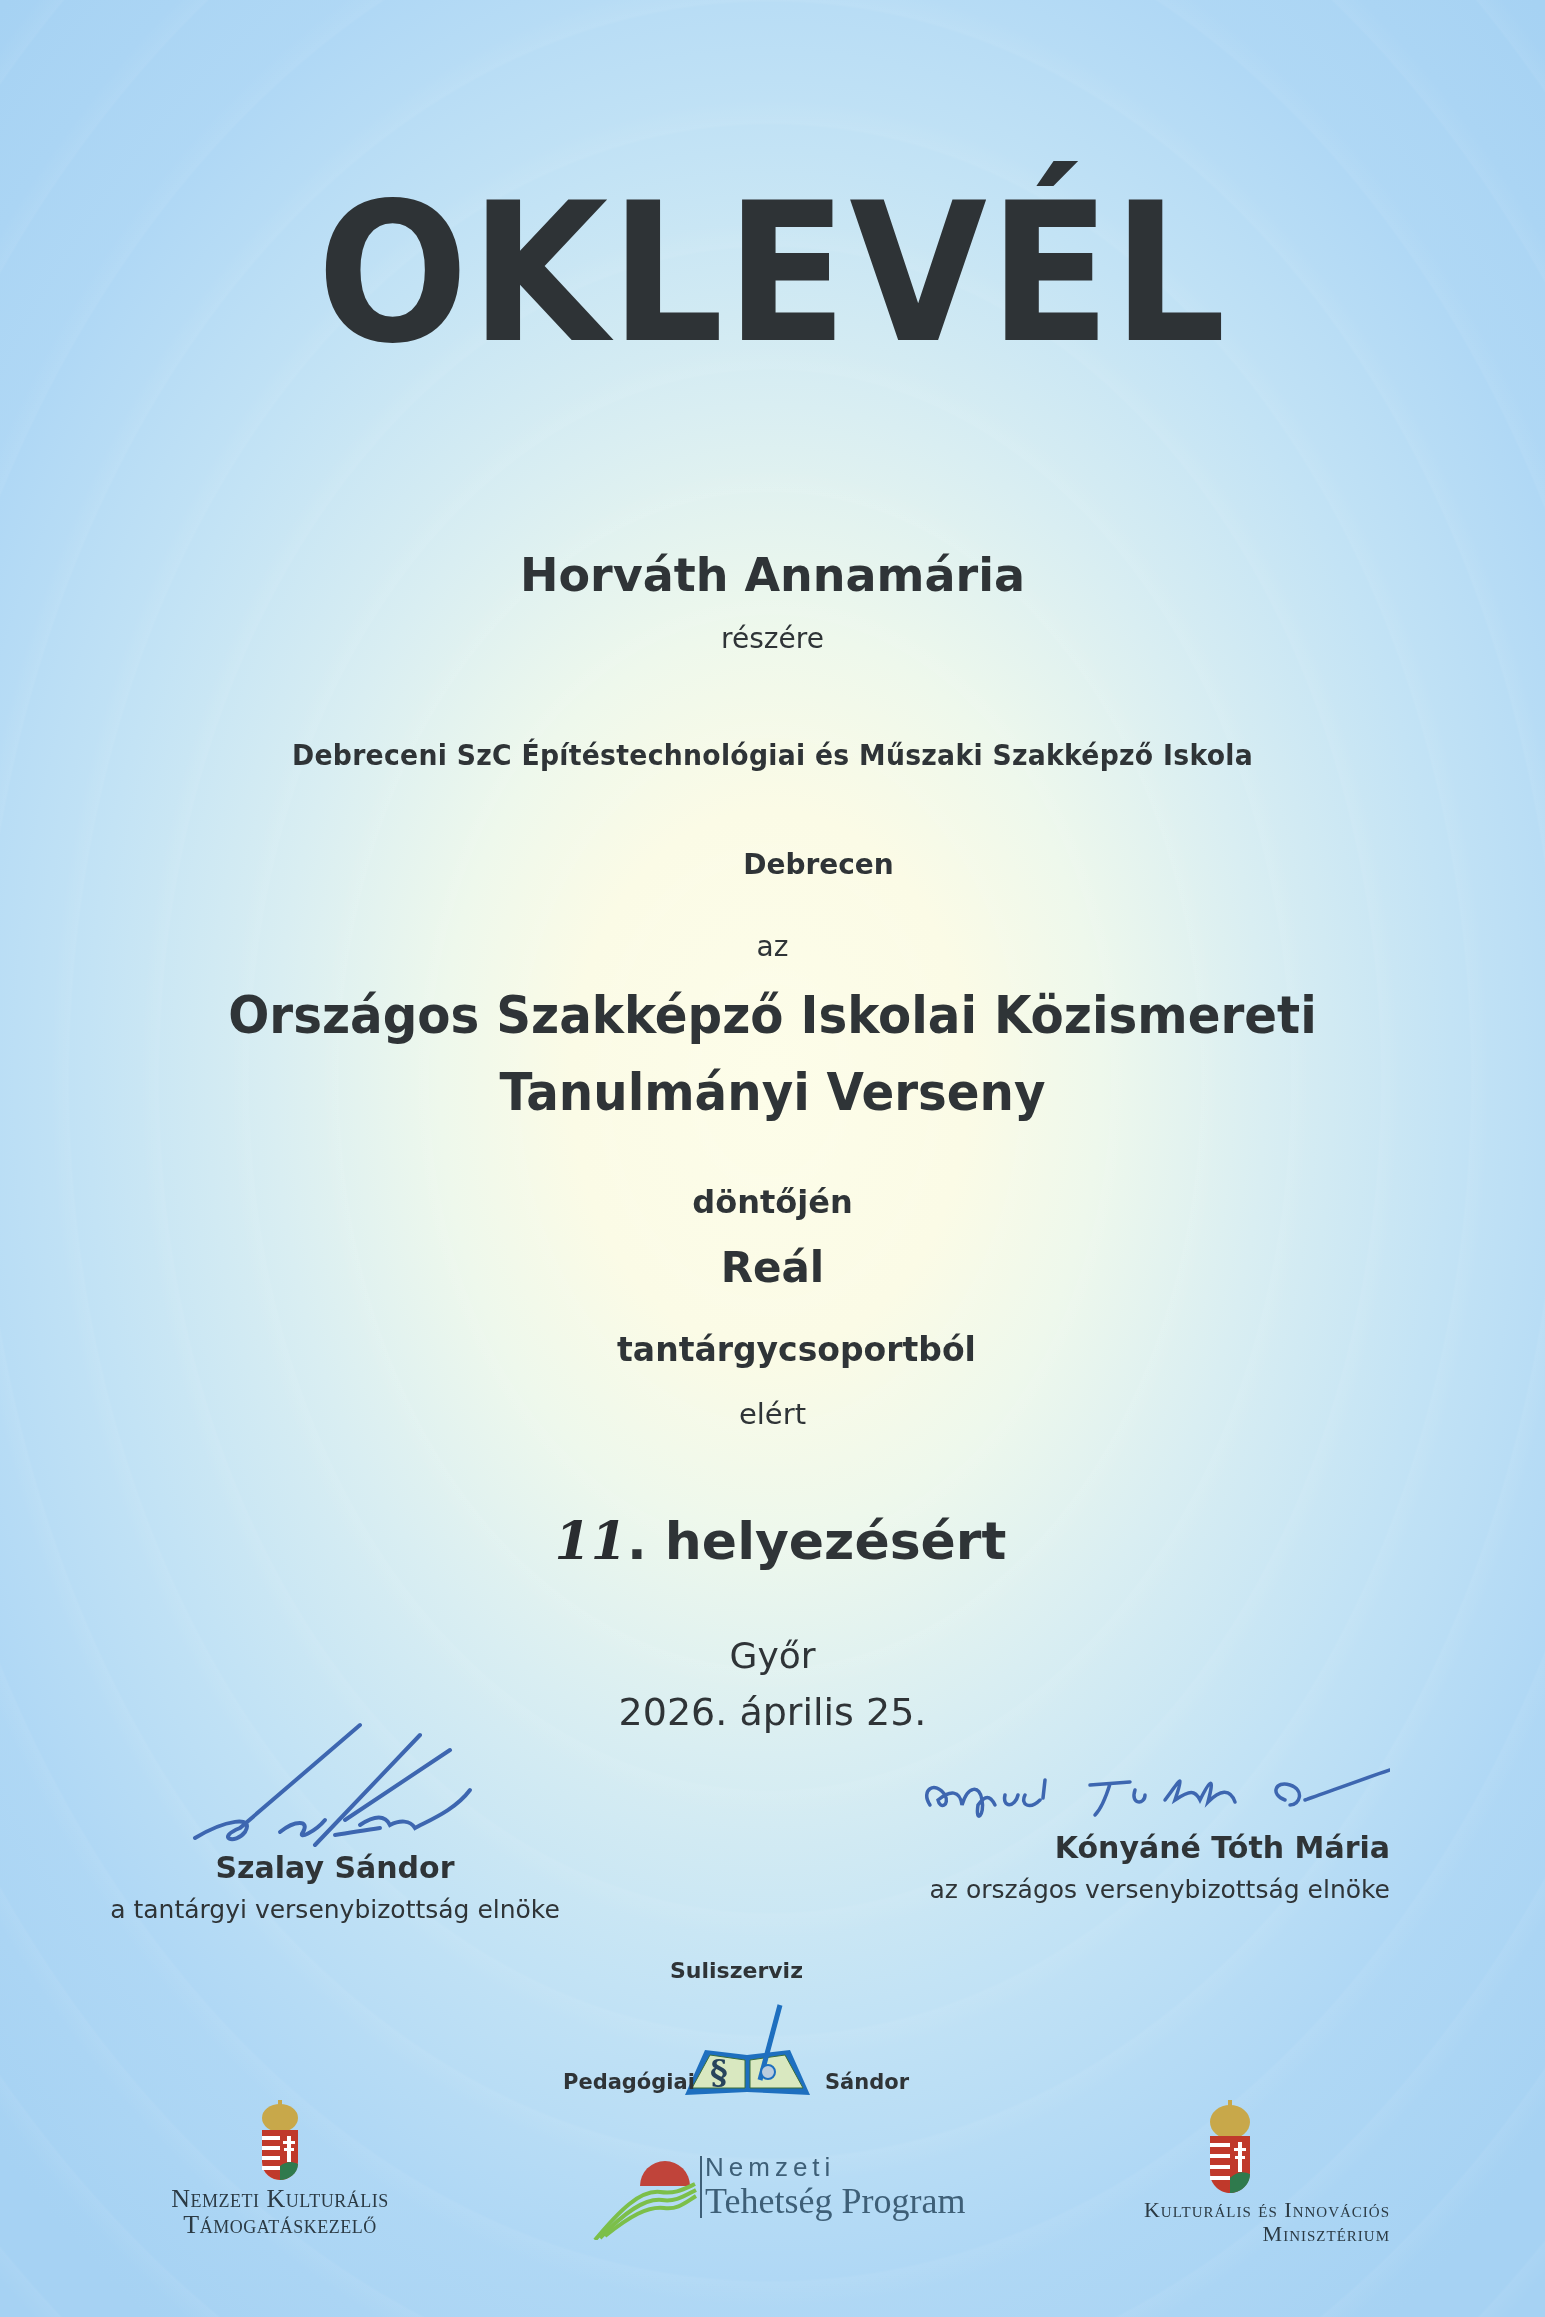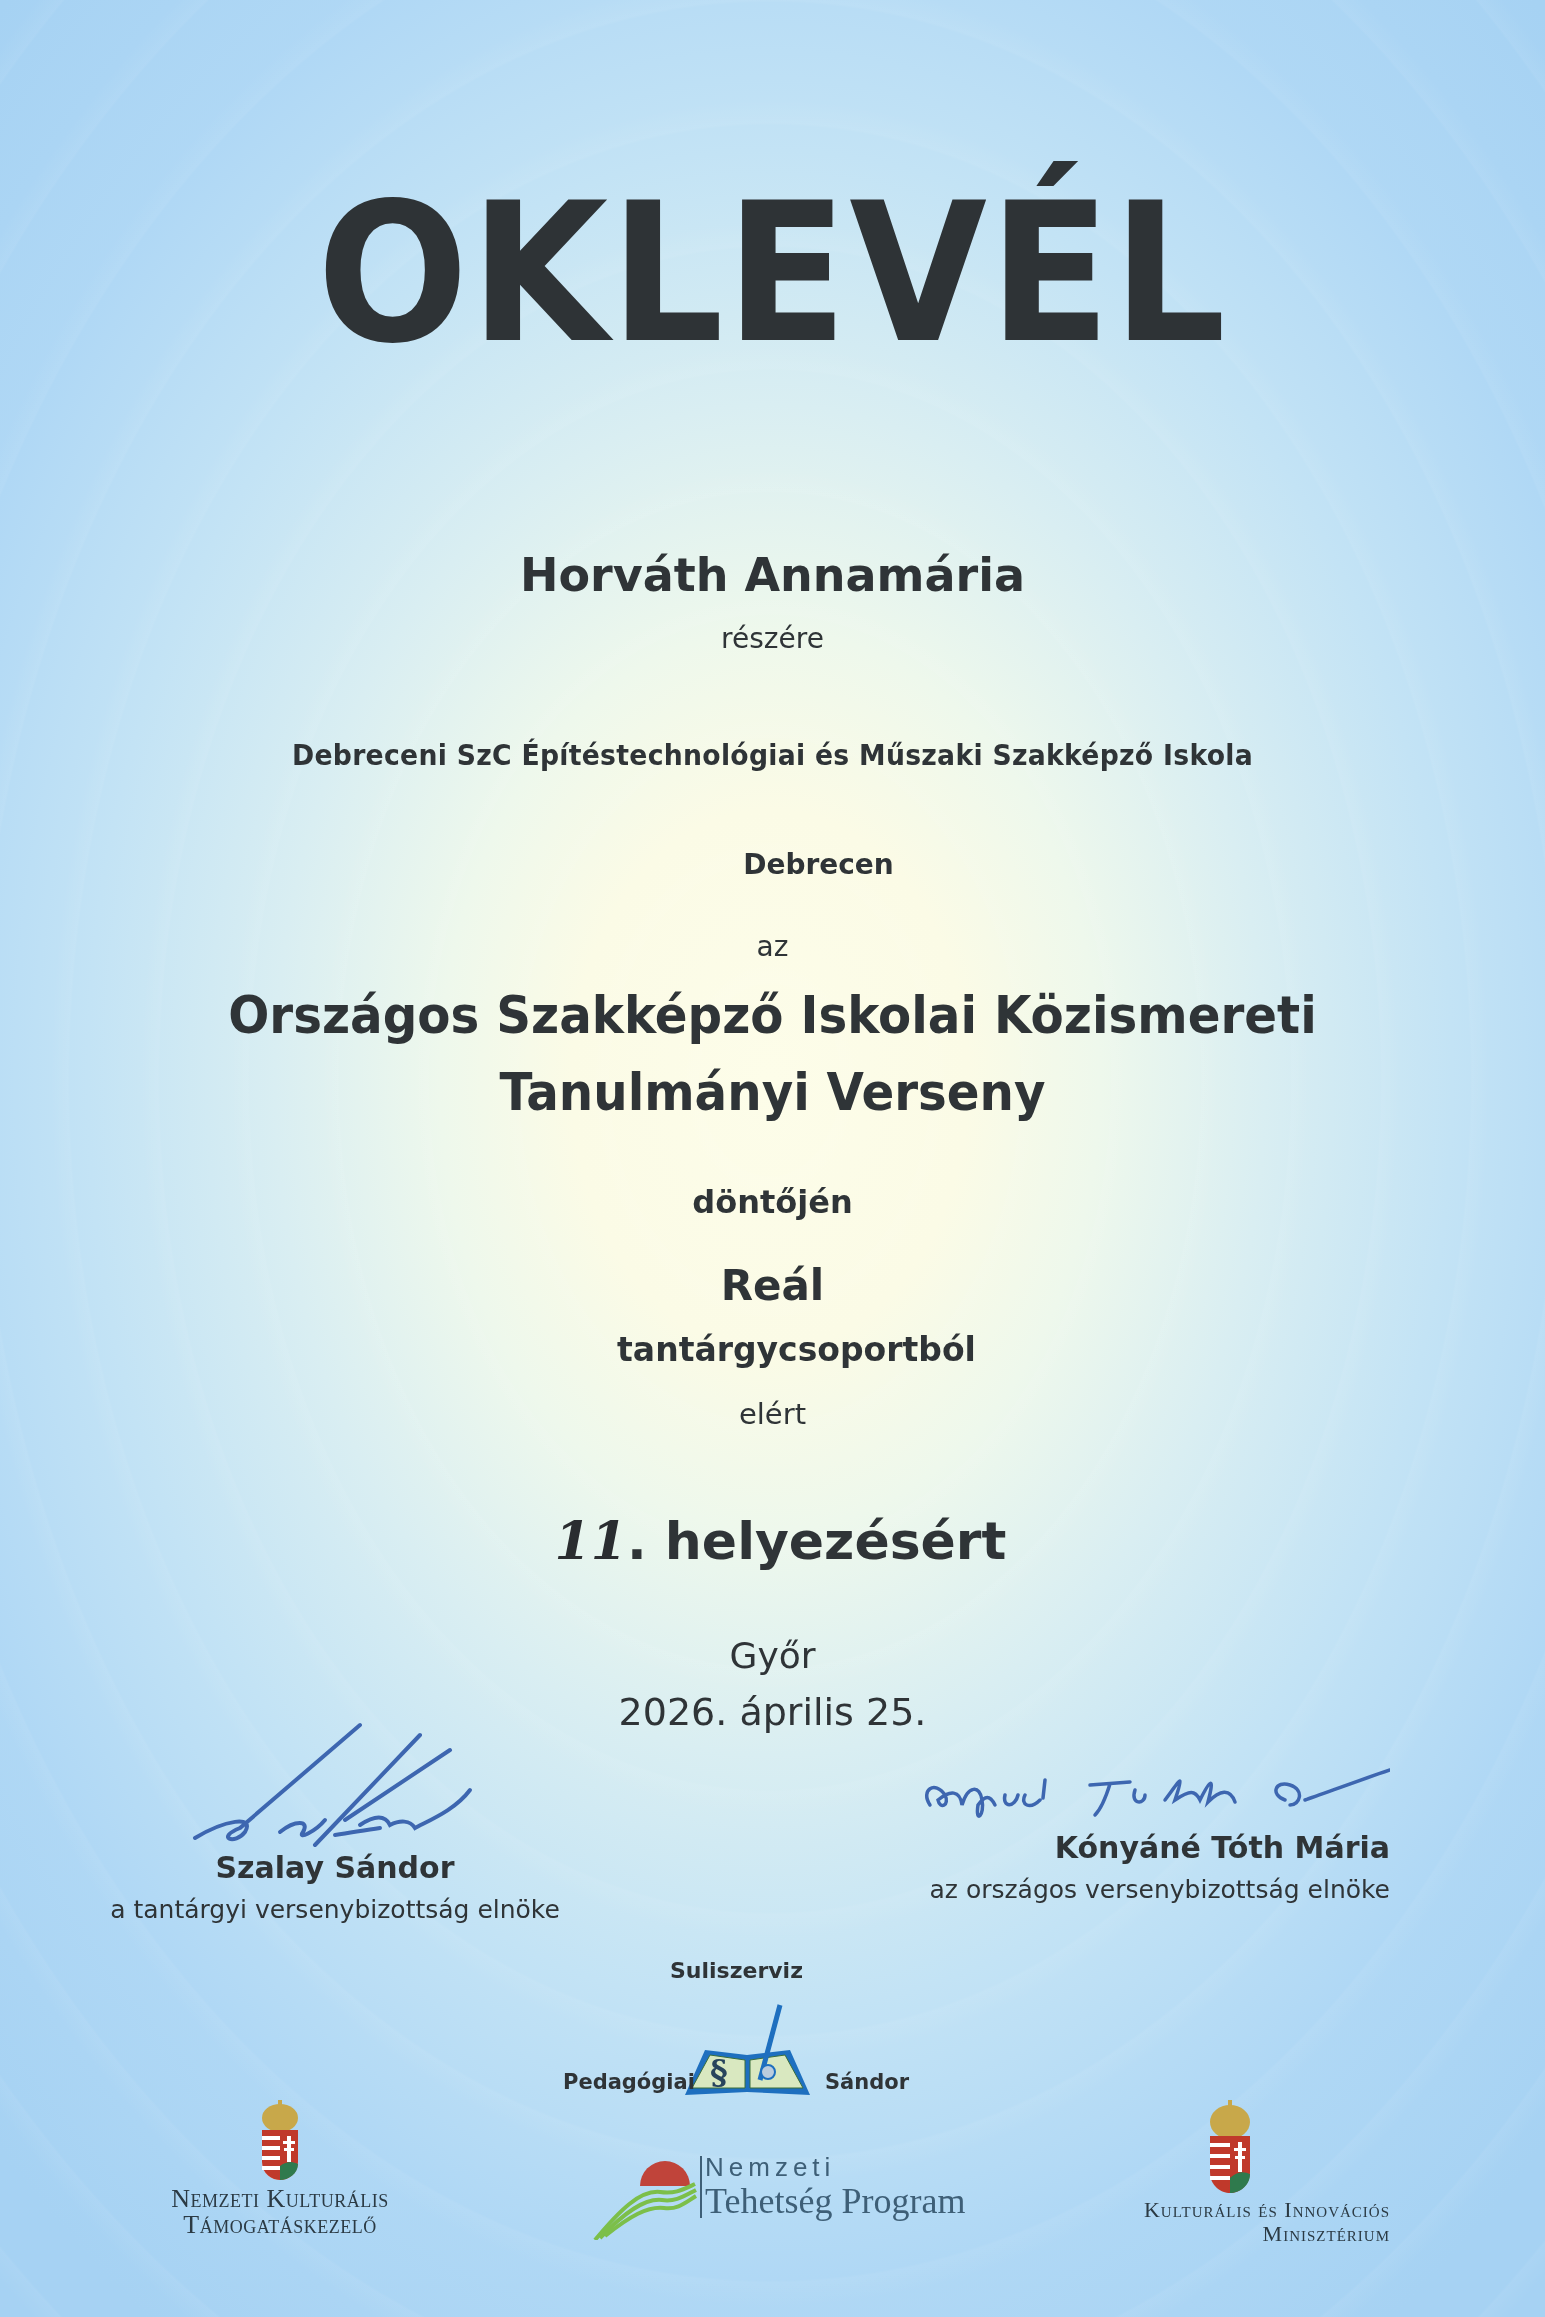--- a/index.html
+++ b/index.html
@@ -18,21 +18,21 @@
   .line { position:absolute; left:0; width:100%; text-align:center; white-space:nowrap; }
   .title { top:170px; font-size:178px; font-weight:bold; letter-spacing:2px; color:#2e3336; transform:scaleY(1.08); }
   .name { top:548px; font-size:46px; font-weight:bold; }
   .reszere { top:622px; font-size:28px; }
   .school { top:738px; font-size:29px; font-weight:bold; letter-spacing:0.3px; transform:scaleX(0.92); }
   .city { top:848px; font-size:28px; font-weight:bold;padding-left:46px; }
   .az { top:930px; font-size:28px; }
   .comp1 { top:985px; font-size:52px; font-weight:bold; transform:scaleX(0.93); }
   .comp2 { top:1062px; font-size:52px; font-weight:bold; transform:scaleX(0.93); }
   .dontojen { top:1183px; font-size:32px; font-weight:bold; }
-  .subject { top:1243px; font-size:42px; font-weight:bold;margin-top:18px; }
+  .subject { top:1243px; font-size:42px; font-weight:bold; }
   .group { top:1330px; font-size:33px; font-weight:bold;padding-left:24px; }
   .elert { top:1397px; font-size:29px; }
   .placement { top:1510px; font-size:52px; font-weight:bold; }
   .placement .hand { font-style:italic; font-family:"DejaVu Serif", serif; color:#2a2d30;margin-left:16px; }
   .place-city { top:1635px; font-size:36px; }
   .date { top:1690px; font-size:38px; }
 
   .sig-block { position:absolute; text-align:center; }
   .sig-left { left:95px; width:480px; top:1720px; }
   .sig-right { left:890px; width:500px; top:1760px;text-align:right; }

